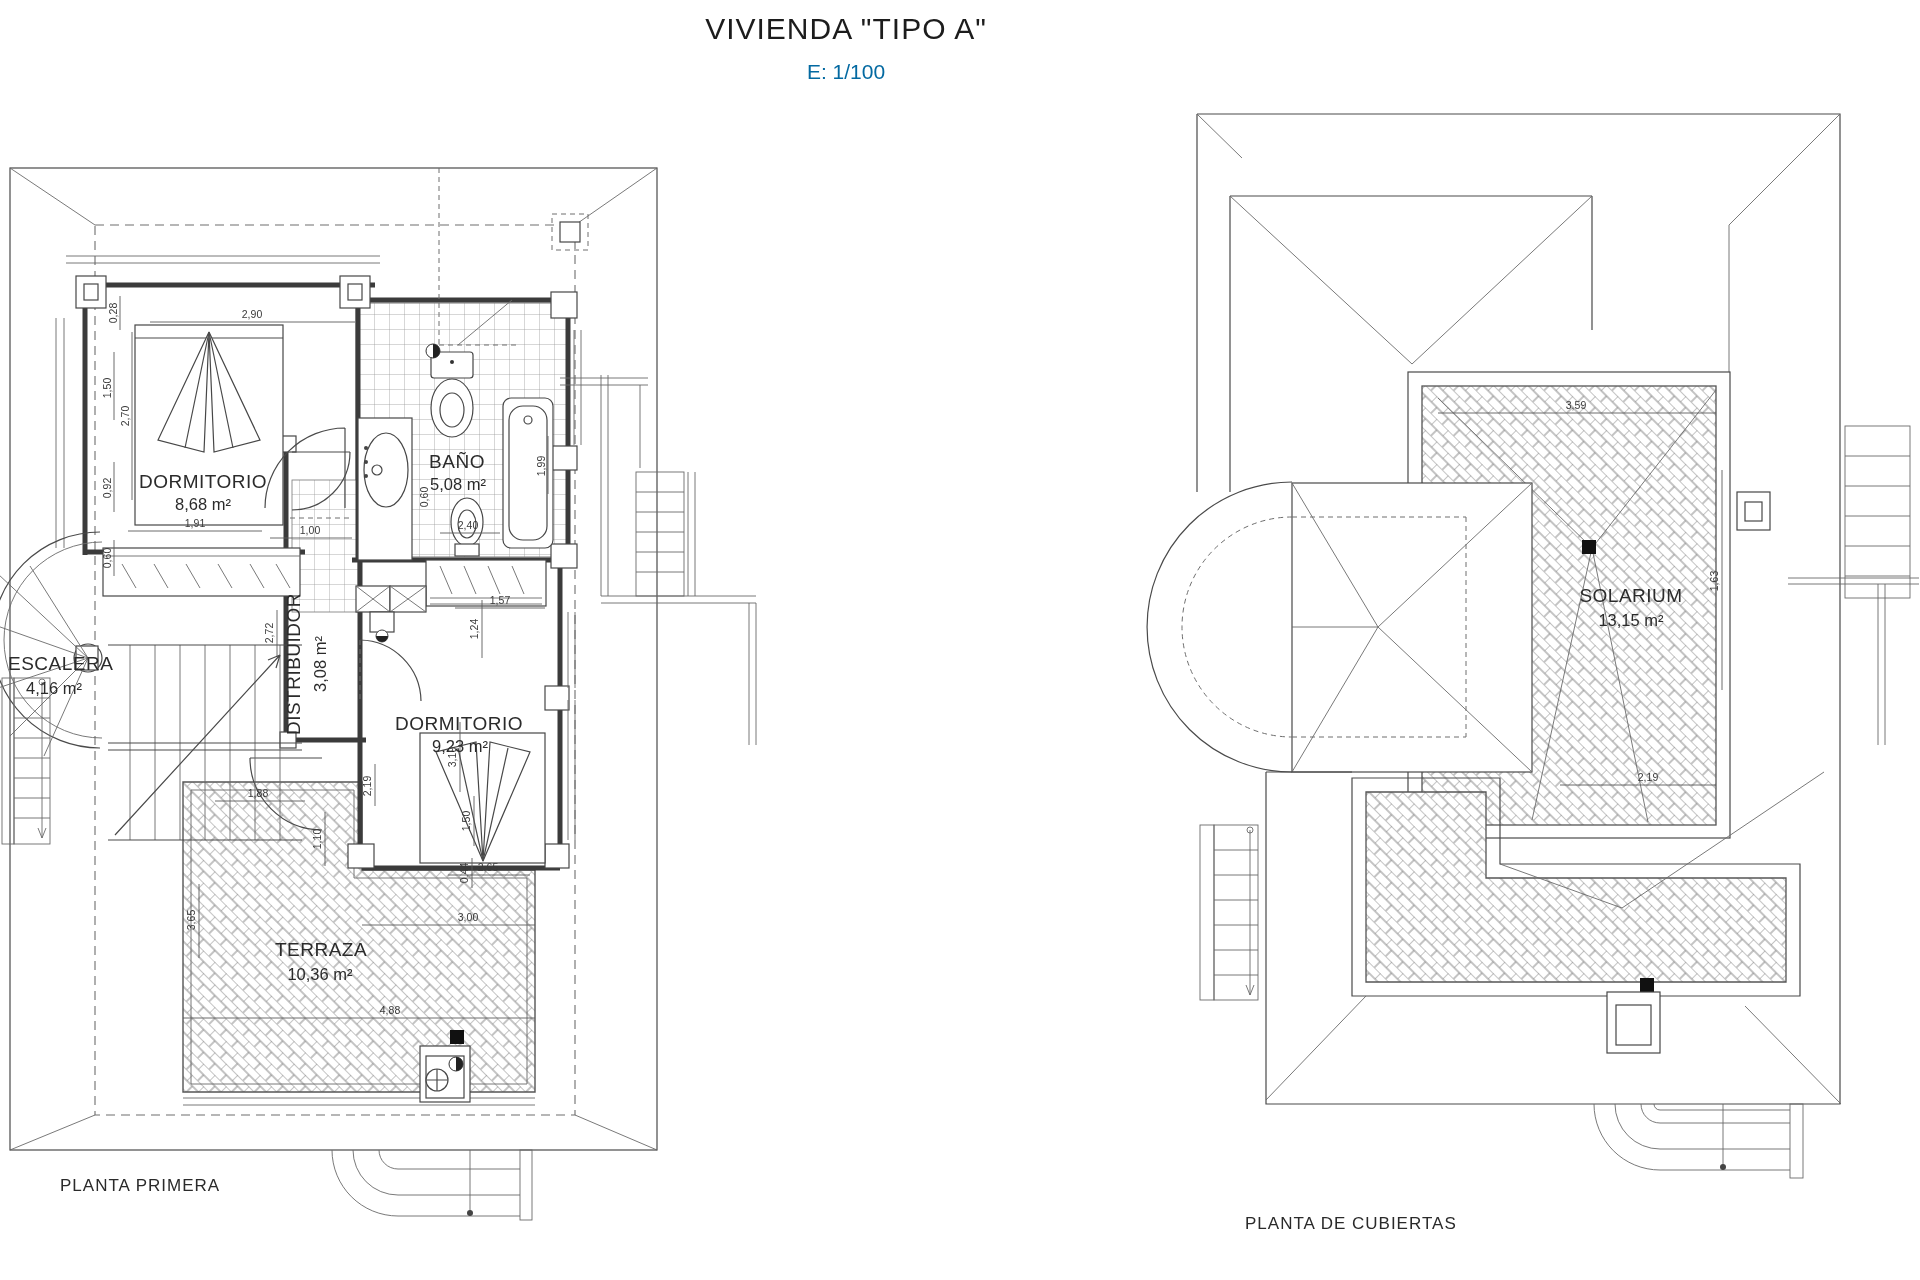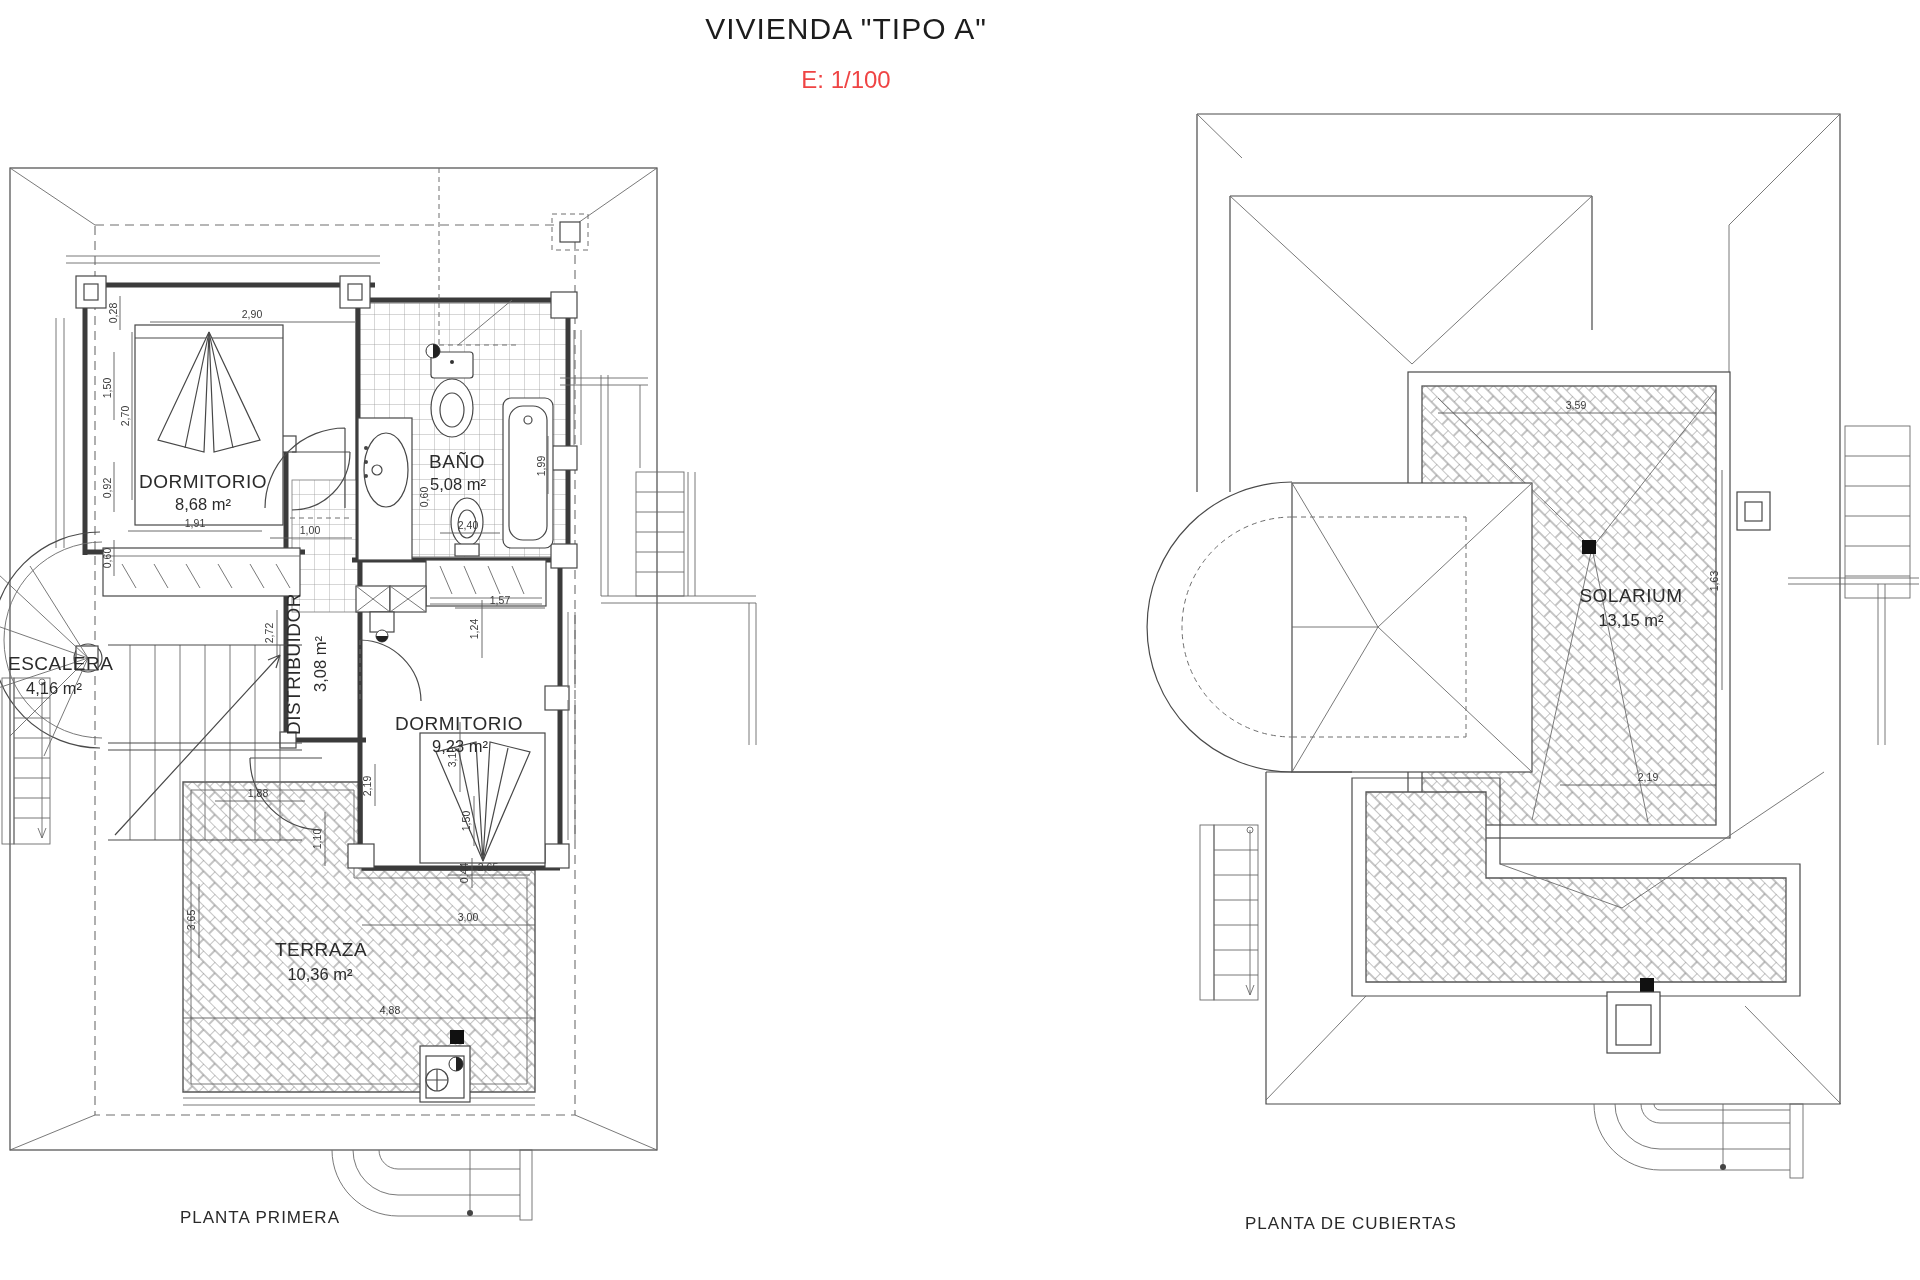--- a/index.html
+++ b/index.html
@@ -1,22 +1,22 @@
 <!DOCTYPE html>
 <html><head>
 <meta charset="utf-8">
 <style>
   html,body{margin:0;padding:0;background:#ffffff;}
   .page{position:relative;width:1920px;height:1280px;background:#fff;overflow:hidden;
         font-family:"Liberation Sans", sans-serif;color:#222;}
   .title-block{position:absolute;left:596px;top:12px;width:500px;text-align:center;}
   .title-line1{font-size:30px;letter-spacing:1px;color:#1c1c1c;}
-  .title-line2{font-size:24px;margin-top:20px;color:#ef4444;}
+  .title-line2{font-size:21px;margin-top:14px;color:#0369a1;}
   .caption{position:absolute;font-size:17px;letter-spacing:1px;color:#2a2a2a;}
-  .caption-left{left:60px;top:1208px;width:280px;text-align:right;}
+  .caption-left{left:60px;top:1176px;width:280px;text-align:left;}
   .caption-right{left:1245px;top:1214px;width:300px;text-align:left;}
   svg{position:absolute;left:0;top:0;}
   .ln{stroke:#4a4a4a;fill:none;stroke-width:1.2;}
   .lt{stroke:#6a6a6a;fill:none;stroke-width:0.9;}
   .w{stroke:#3b3b3b;fill:none;stroke-width:5;}
   .dash{stroke:#6e6e6e;fill:none;stroke-width:1.1;stroke-dasharray:9 6;}
   .dash2{stroke:#6e6e6e;fill:none;stroke-width:1;stroke-dasharray:5 4;}
   .dim{stroke:#5c5c5c;fill:none;stroke-width:0.9;}
   .fix{stroke:#474747;fill:#ffffff;stroke-width:1.2;}
   .blk{fill:#111;stroke:none;}

